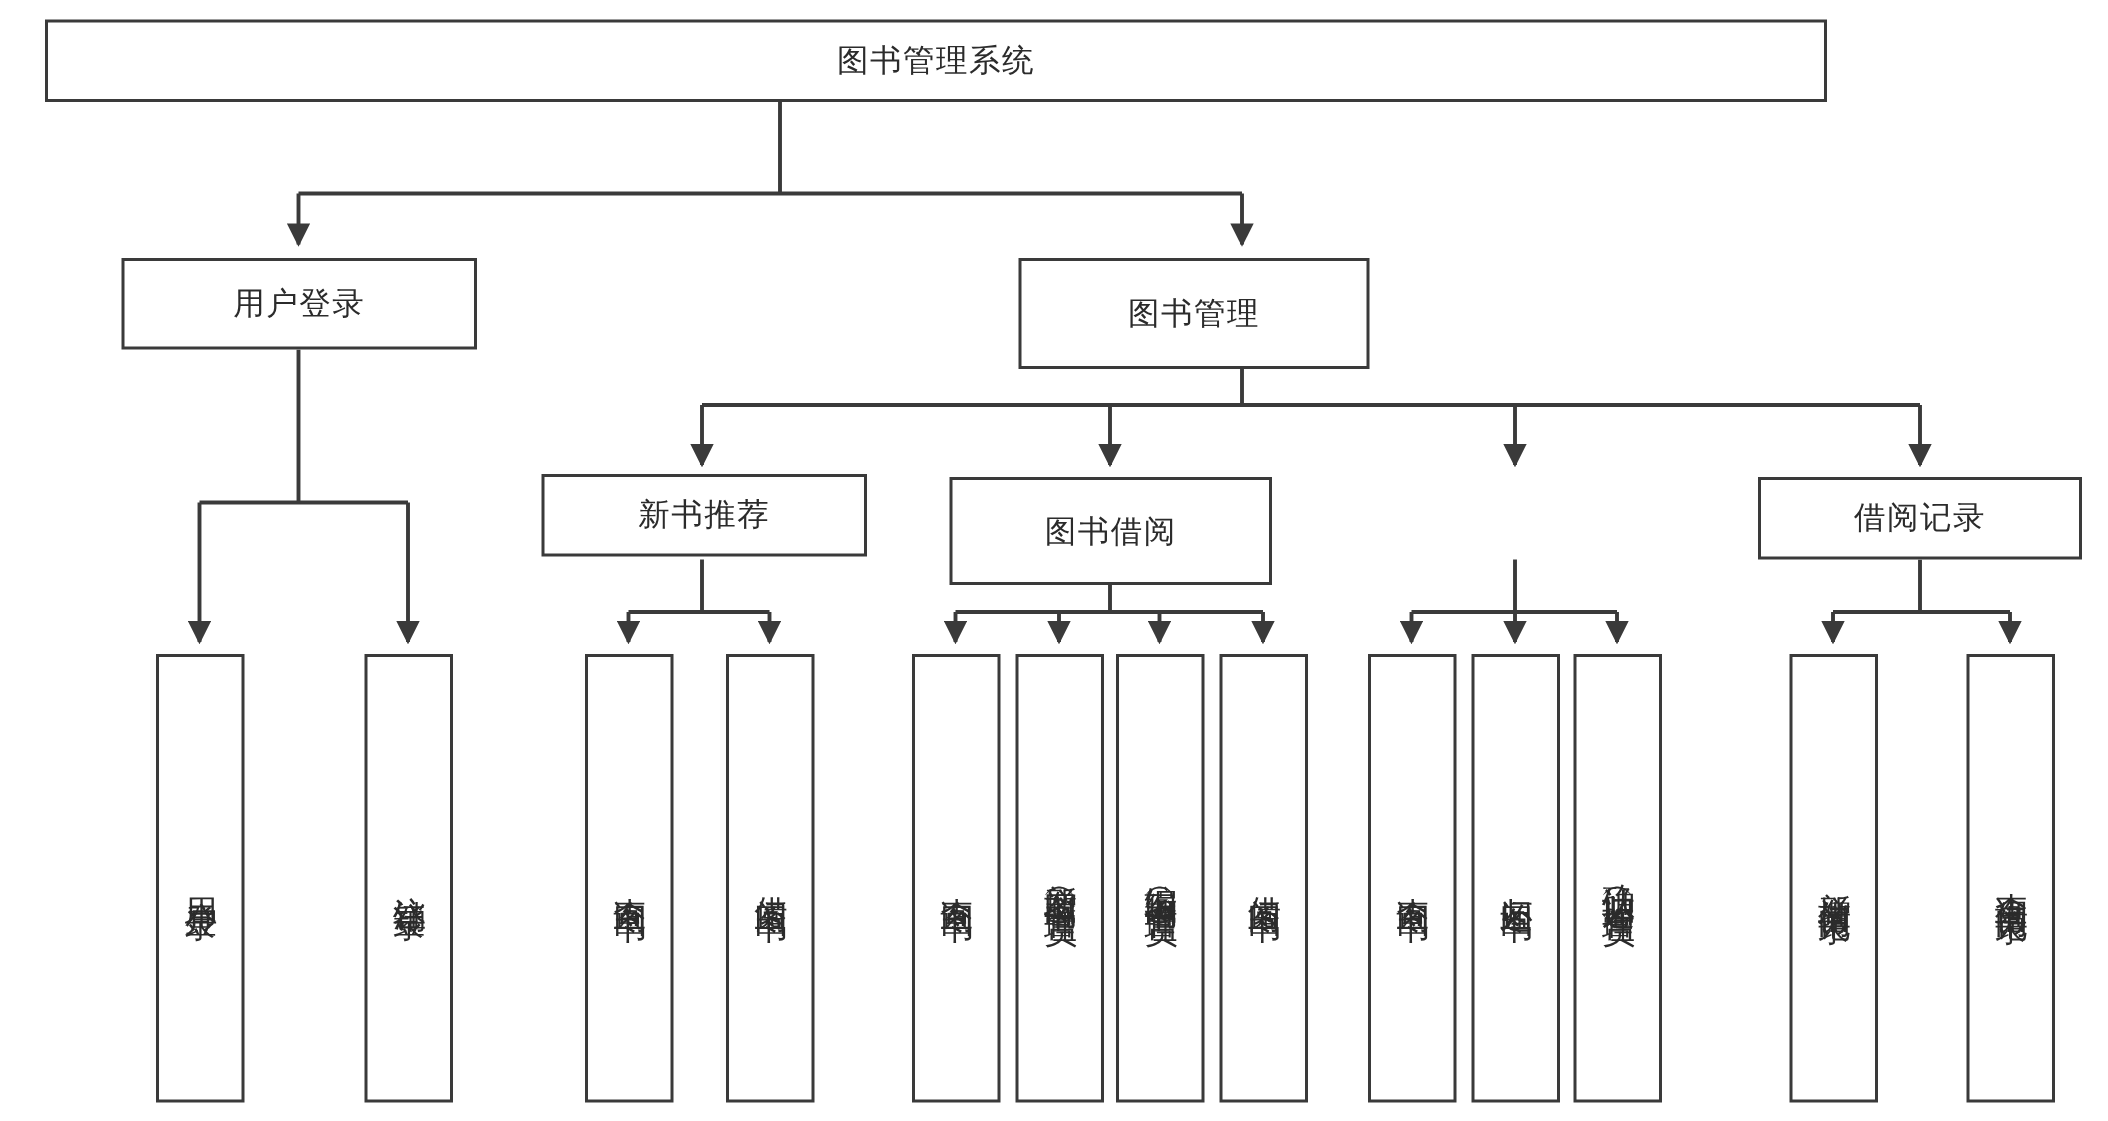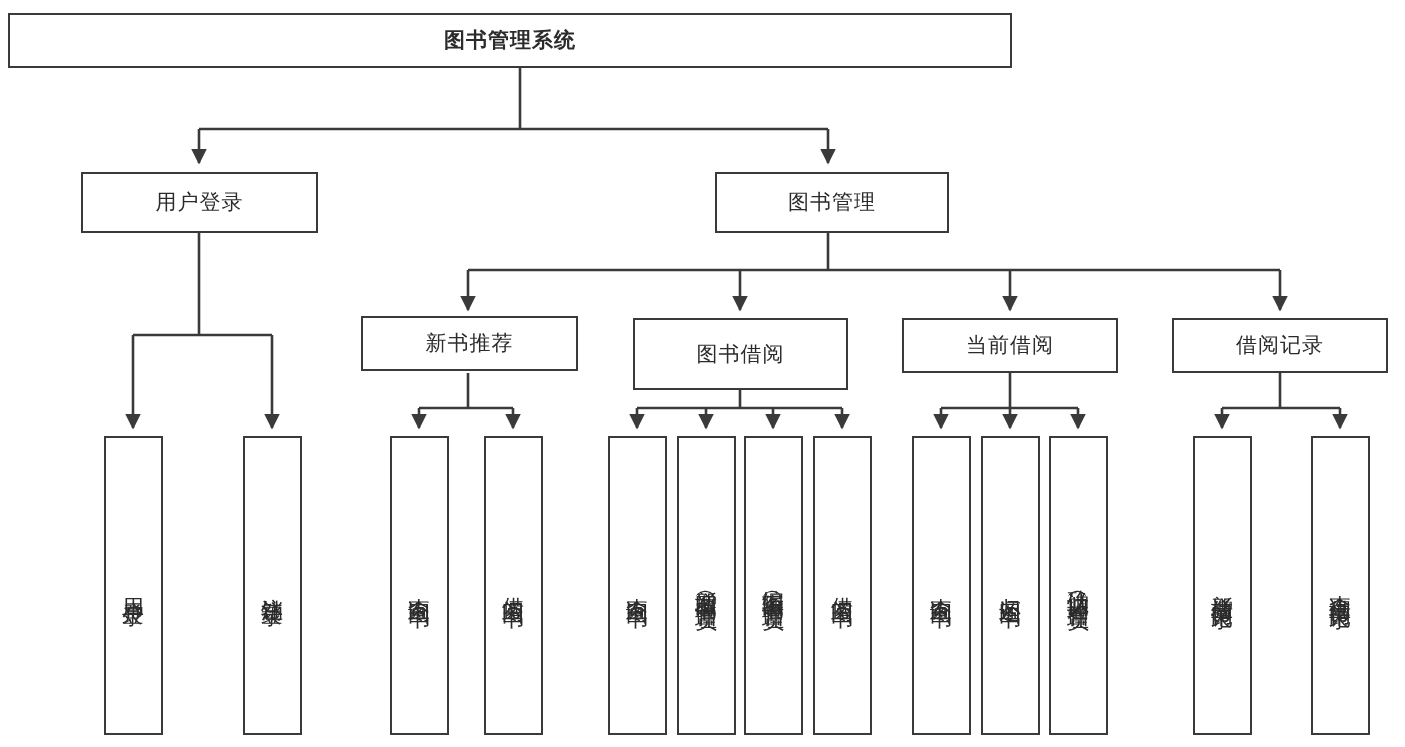--- a/index.html
+++ b/index.html
@@ -128,40 +128,37 @@
       <path d="M 1010 408 L 1010 428" marker-end="url(#arrow)"></path>
       <path d="M 1078 408 L 1078 428" marker-end="url(#arrow)"></path>
 
       <path d="M 1280 373 L 1280 408"></path>
       <path d="M 1222 408 L 1340 408"></path>
       <path d="M 1222 408 L 1222 428" marker-end="url(#arrow)"></path>
       <path d="M 1340 408 L 1340 428" marker-end="url(#arrow)"></path>
     </g>
   </svg>
 
-  <div class="node root horiz" style="left:8px; top:13px; width:1004px; height:55px;font-weight:bold;">
+  <div class="node root horiz" style="left:30px; top:13px; width:1188px; height:55px;">
     <span class="label">图书管理系统</span>
   </div>
 
   <div class="node horiz" style="left:81px; top:172px; width:237px; height:61px;">
     <span class="label">用户登录</span>
   </div>
-  <div class="node horiz" style="left:715px; top:172px; width:234px; height:61px;">
+  <div class="node horiz" style="left:679px; top:172px; width:234px; height:74px;">
     <span class="label">图书管理</span>
   </div>
 
   <div class="node horiz" style="left:361px; top:316px; width:217px; height:55px;">
     <span class="label">新书推荐</span>
   </div>
   <div class="node horiz" style="left:633px; top:318px; width:215px; height:72px;">
     <span class="label">图书借阅</span>
   </div>
-  <div class="node horiz" style="left:902px; top:318px; width:216px; height:55px;">
-    <span class="label">当前借阅</span>
-  </div>
   <div class="node horiz" style="left:1172px; top:318px; width:216px; height:55px;">
     <span class="label">借阅记录</span>
   </div>
 
   <div class="node leaf" style="left:104px; top:436px; width:59px; height:299px;">
     <div class="leaf-inner">
       <span class="label">用户登录</span>
     </div>
   </div>
   <div class="node leaf" style="left:243px; top:436px; width:59px; height:299px;">

